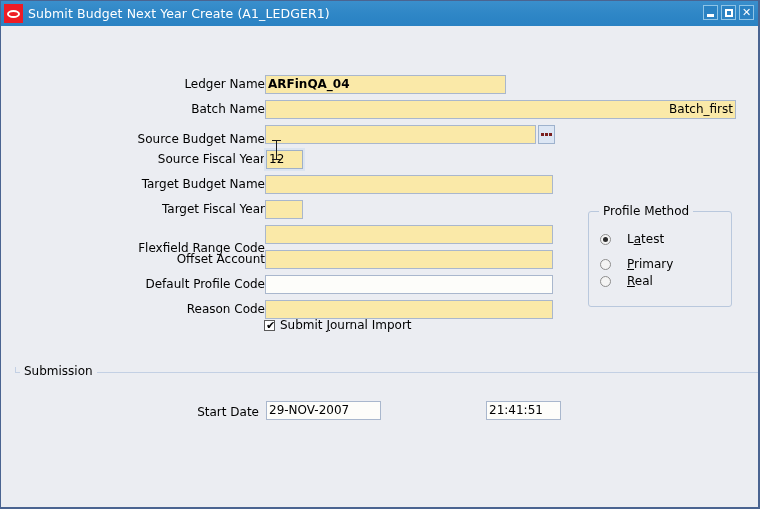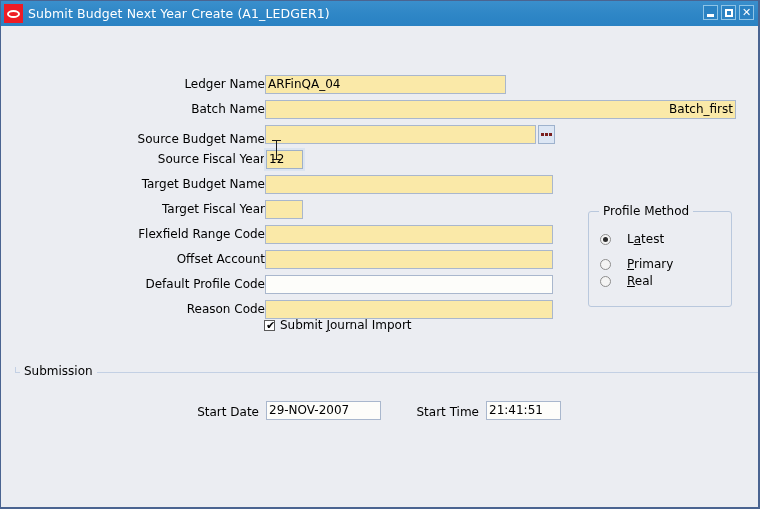--- a/index.html
+++ b/index.html
@@ -310,21 +310,21 @@
         <span class="glyph-close">✕</span>
       </span>
     </span>
   </div>
 
   <div id="form-body">
 
     <div class="field-row label-col" style="top:49px;">
       <span class="field-label">Ledger Name</span>
     </div>
-    <div class="input" style="left:264px; top:49px; width:241px;">ARFinQA_04</div>
+    <div class="input" style="left:264px; top:49px; width:241px;font-weight:bold;">ARFinQA_04</div>
 
     <div class="field-row label-col" style="top:74px;">
       <span class="field-label">Batch Name</span>
     </div>
     <div class="input" style="left:264px; top:74px; width:471px;text-align:right;">Batch_first</div>
 
     <div class="field-row label-col" style="top:104px;">
       <span class="field-label">Source Budget Name</span>
     </div>
     <div class="input" style="left:264px; top:99px; width:271px;"></div>
@@ -342,21 +342,21 @@
     <div class="field-row label-col" style="top:149px;">
       <span class="field-label">Target Budget Name</span>
     </div>
     <div class="input" style="left:264px; top:149px; width:288px;"></div>
 
     <div class="field-row label-col" style="top:174px;">
       <span class="field-label">Target Fiscal Year</span>
     </div>
     <div class="input" style="left:264px; top:174px; width:38px;"></div>
 
-    <div class="field-row label-col" style="top:199px;">
+    <div class="field-row label-col" style="top:213px;">
       <span class="field-label">Flexfield Range Code</span>
     </div>
     <div class="input" style="left:264px; top:199px; width:288px;"></div>
 
     <div class="field-row label-col" style="top:224px;">
       <span class="field-label">Offset Account</span>
     </div>
     <div class="input" style="left:264px; top:224px; width:288px;"></div>
 
     <div class="field-row label-col" style="top:249px;">
@@ -397,23 +397,20 @@
 
     <div id="submission-sep"></div>
     <div id="submission-sep-cap"></div>
     <span id="submission-title">Submission</span>
 
     <div class="field-row" style="left:0; width:258px; top:377px;">
       <span class="field-label">Start Date</span>
     </div>
     <div class="input white" style="left:265px; top:375px; width:115px;">29-NOV-2007</div>
 
-    <div class="field-row" style="left:0; width:478px; top:377px;">
-      <span class="field-label">Start Time</span>
-    </div>
     <div class="input white" style="left:485px; top:375px; width:75px;">21:41:51</div>
 
     <div id="mouse-cursor">
       <span class="serif-top"></span>
       <span class="bar"></span>
       <span class="serif-bot"></span>
     </div>
   </div>
 </div>
 

